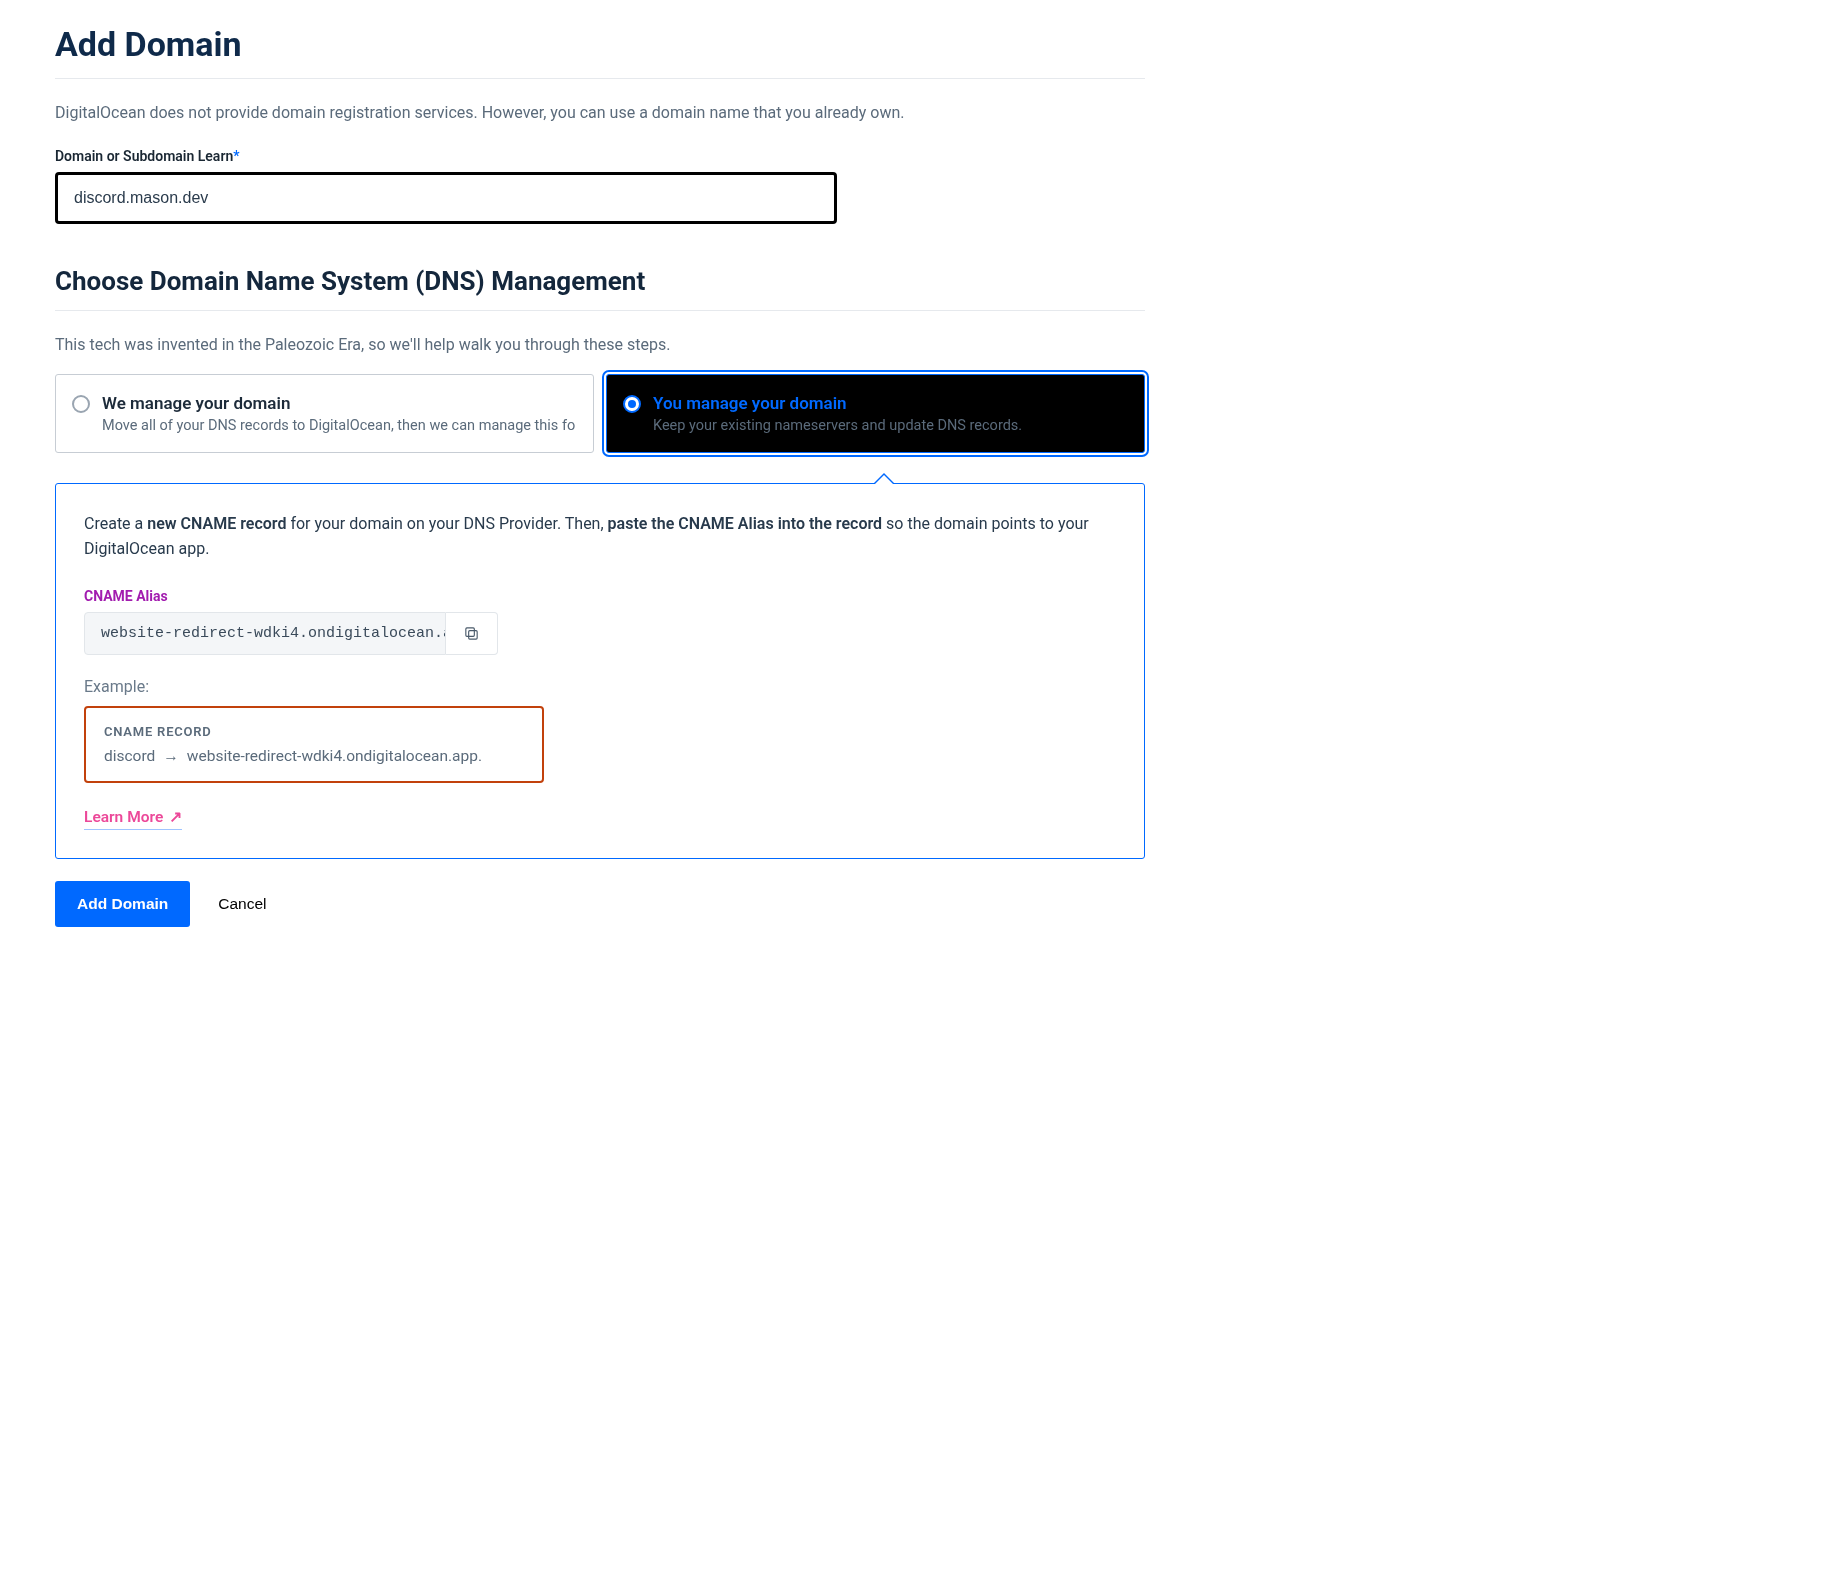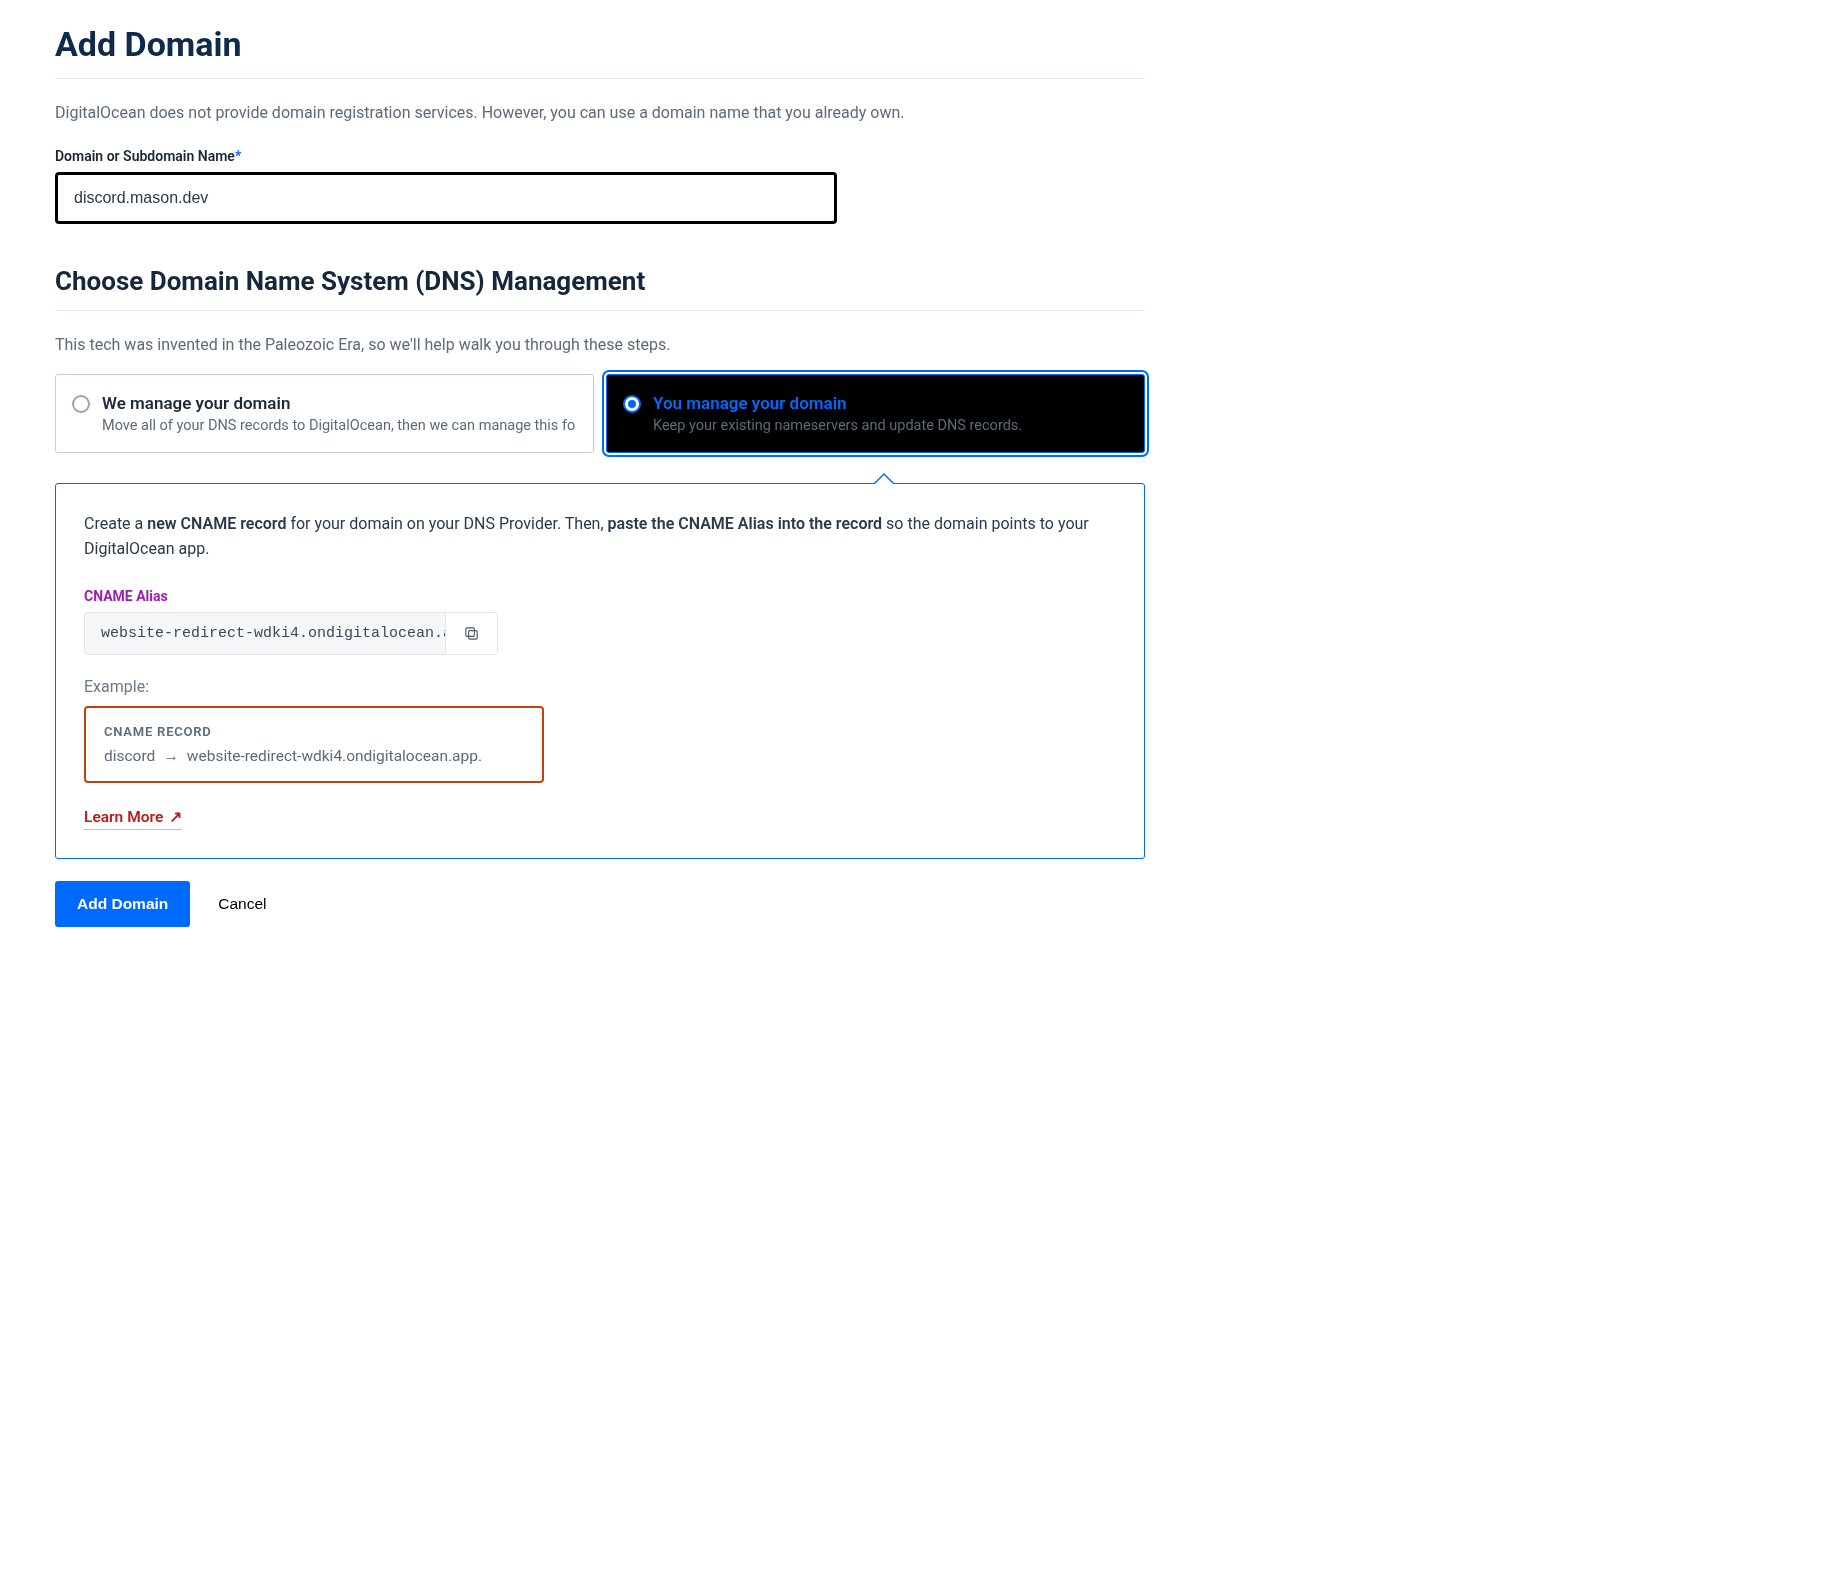--- a/index.html
+++ b/index.html
@@ -196,21 +196,21 @@
     font-size: 15.5px;
     color: #5b6b7b;
     display: flex;
     gap: 8px;
     flex-wrap: wrap;
   }
   .learn-more {
     display: inline-flex;
     align-items: center;
     gap: 6px;
-    color: #b91c1c;
+    color: #ec4899;
     font-weight: 600;
     font-size: 15.5px;
     border-bottom: 1px solid #9fc4ff;
     padding-bottom: 3px;
     text-decoration: none;
     cursor: pointer;
   }
   .actions { margin-top: 22px; display: flex; align-items: center; gap: 22px; }
   .btn-primary {
     background: #0069ff;
@@ -234,21 +234,21 @@
 </head>
 <body>
 
 <div class="page">
 
   <h1 class="title">Add Domain</h1>
   <hr class="hr">
   <p class="intro">DigitalOcean does not provide domain registration services. However, you can use a domain name that you already own.</p>
 
   <div class="field-label">
-    <span>Domain or Subdomain Name</span><span class="req-star">*</span>
+    <span>Domain or Subdomain Learn</span><span class="req-star">*</span>
   </div>
   <input class="text-input" type="text" value="discord.mason.dev" style="">
 
   <h2 class="subtitle">Choose Domain Name System (DNS) Management</h2>
   <hr class="hr">
   <p class="intro" style="margin-bottom:4px">This tech was invented in the Paleozoic Era, so we'll help walk you through these steps.</p>
 
   <div class="radio-row">
     <div class="radio-card">
       <span class="radio-circle"></span>

